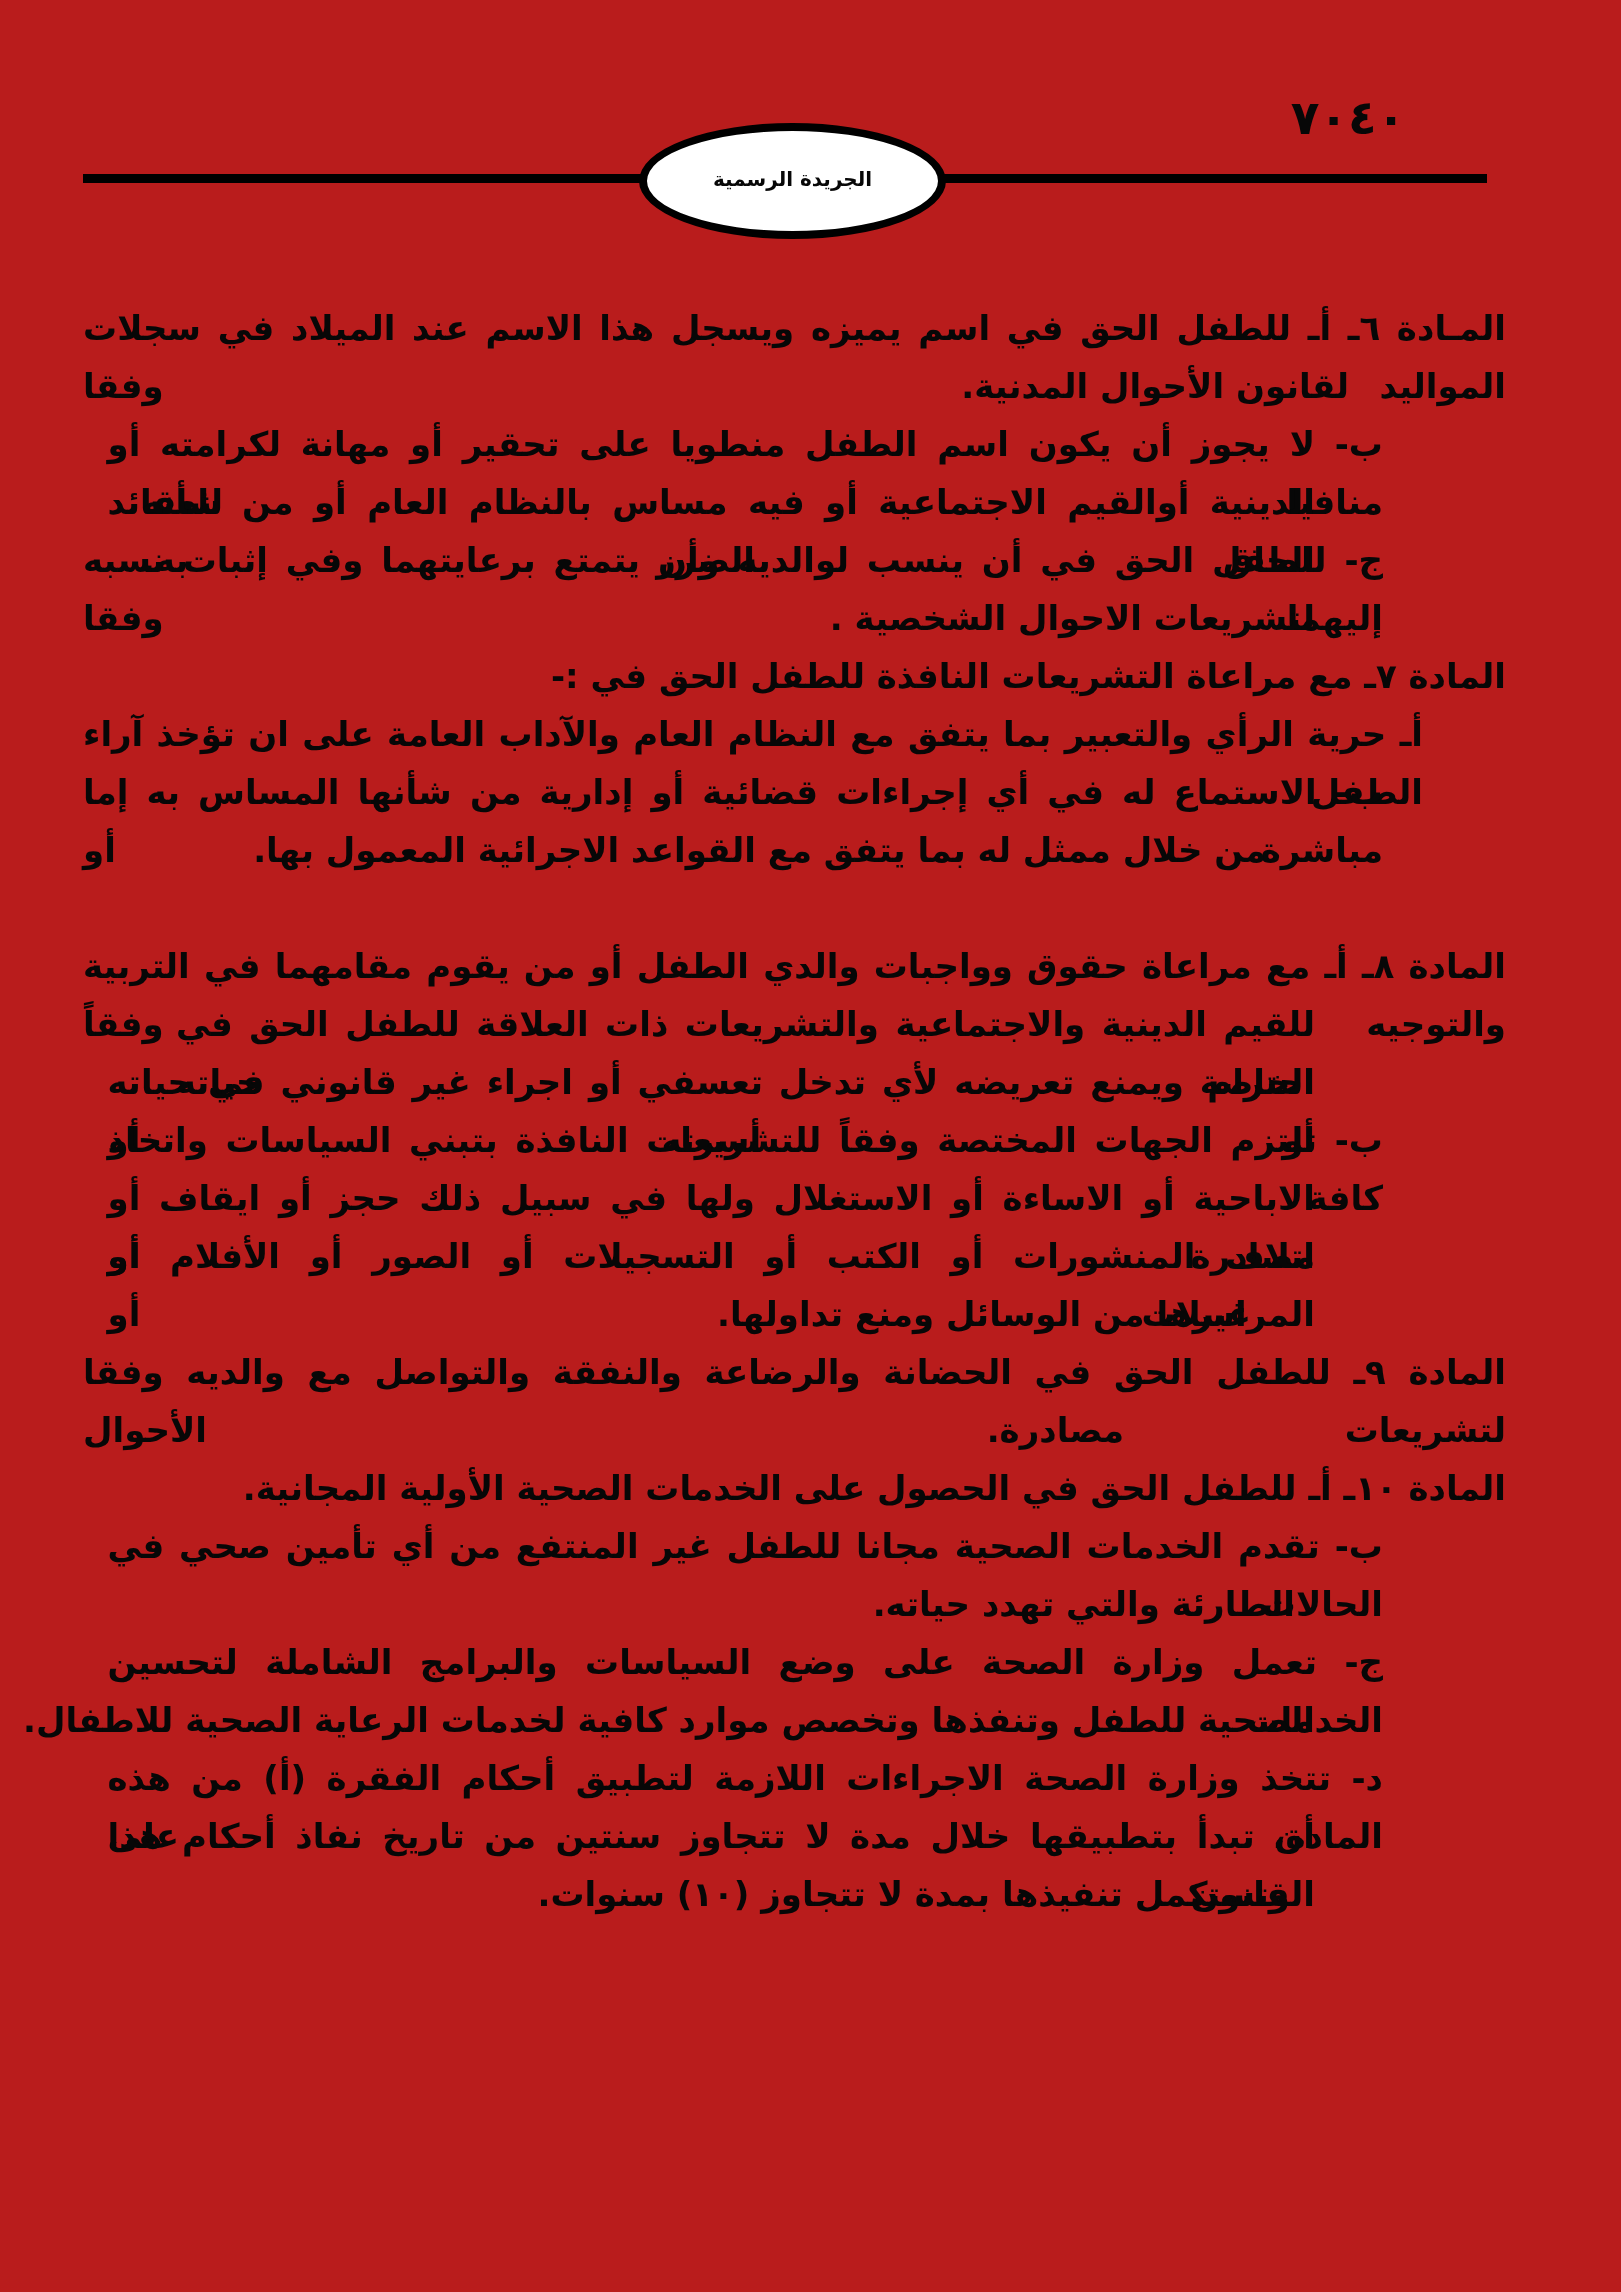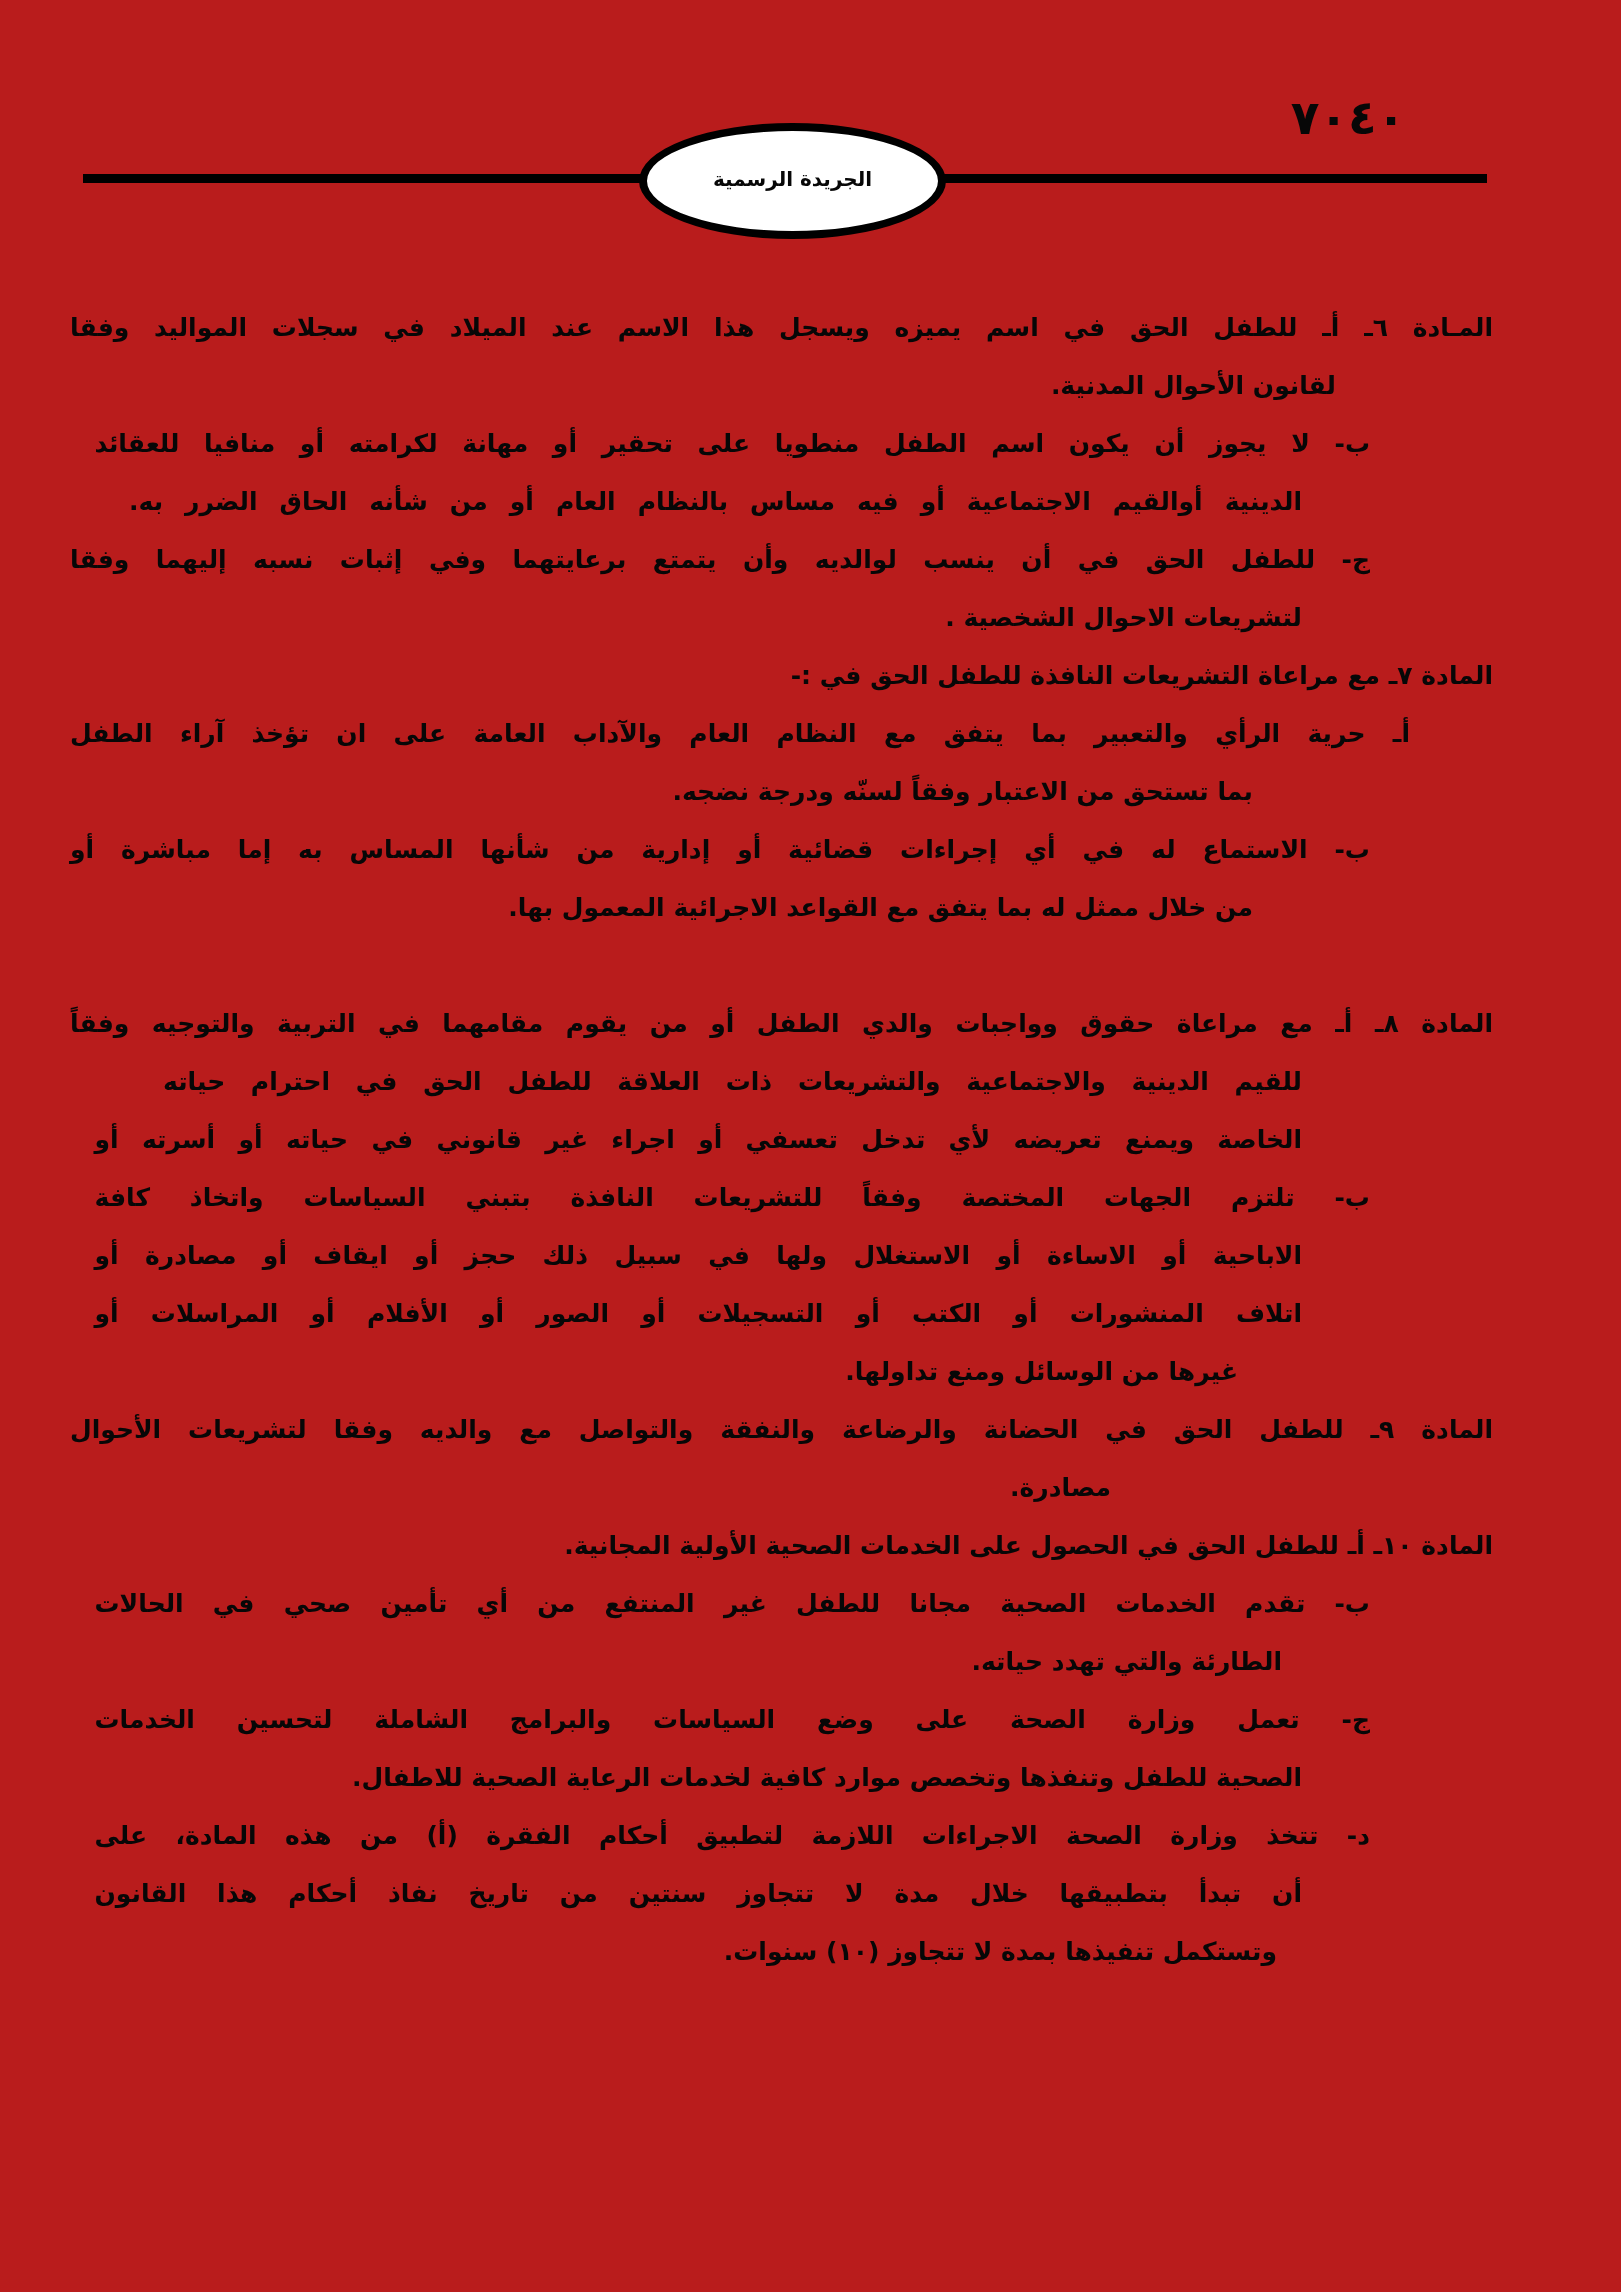--- a/index.html
+++ b/index.html
@@ -35,23 +35,23 @@
     display:flex;align-items:center;justify-content:center;
   }
   .header-badge .badge-label{
     font-size:20px;font-weight:bold;
     direction:rtl;
     white-space:nowrap;
     padding-bottom:3.9px;
   }
   .doc-body{
     position:absolute;
-    left:70px;top:299px;width:1423px;
+    left:83px;top:299px;width:1423px;
     direction:rtl;
-    font-size:25px;font-weight:bold;
+    font-size:34px;font-weight:bold;
     line-height:58px;
   }
   .text-line{
     height:58px;
     overflow:visible;
     white-space:normal;
     box-sizing:border-box;
   }
   .text-line.j{ text-align:justify; text-align-last:justify; }
   .text-line.r{ text-align:right; white-space:nowrap; }
@@ -72,21 +72,20 @@
 
   <div class="doc-body" id="doc-body">
       <div class="text-line j" style="padding-right: 0px; padding-left: 0px;">المـادة ٦ـ أـ للطفل الحق في اسم يميزه ويسجل هذا الاسم عند الميلاد في سجلات المواليد وفقا</div>
       <div class="text-line r" style="padding-right: 157px; padding-left: 0px;">لقانون الأحوال المدنية.</div>
       <div class="text-line j" style="padding-right: 123px; padding-left: 24.5px;">ب- لا يجوز أن يكون اسم الطفل منطويا على تحقير أو مهانة لكرامته أو منافيا للعقائد</div>
       <div class="text-line j" style="padding-right: 191px; padding-left: 59px;">الدينية أوالقيم الاجتماعية أو فيه مساس بالنظام العام أو من شأنه الحاق الضرر به.</div>
       <div class="text-line j" style="padding-right: 123px; padding-left: 0px;">ج- للطفل الحق في أن ينسب لوالديه وأن يتمتع برعايتهما وفي إثبات نسبه إليهما وفقا</div>
       <div class="text-line r" style="padding-right: 191px; padding-left: 0px;">لتشريعات الاحوال الشخصية .</div>
       <div class="text-line r" style="padding-right: 0px; padding-left: 0px;">المادة ٧ـ مع مراعاة التشريعات النافذة للطفل الحق في :-</div>
       <div class="text-line j" style="padding-right: 83px; padding-left: 0px;">أـ حرية الرأي والتعبير بما يتفق مع النظام العام والآداب العامة على ان تؤخذ آراء الطفل</div>
-      <div class="text-line r" style="padding-right: 240px; padding-left: 0px;">بما تستحق من الاعتبار وفقاً لسنّه ودرجة نضجه.</div>
       <div class="text-line j" style="padding-right: 123px; padding-left: 0px;">ب- الاستماع له في أي إجراءات قضائية أو إدارية من شأنها المساس به إما مباشرة أو</div>
       <div class="text-line r" style="padding-right: 240px; padding-left: 0px;">من خلال ممثل له بما يتفق مع القواعد الاجرائية المعمول بها.</div>
       <div class="text-line blank"></div>
       <div class="text-line j" style="padding-right: 0px; padding-left: 0px;">المادة ٨ـ أـ مع مراعاة حقوق وواجبات والدي الطفل أو من يقوم مقامهما في التربية والتوجيه وفقاً</div>
       <div class="text-line j" style="padding-right: 191px; padding-left: 93px;">للقيم الدينية والاجتماعية والتشريعات ذات العلاقة للطفل الحق في احترام حياته</div>
       <div class="text-line j" style="padding-right: 191px; padding-left: 24.5px;">الخاصة ويمنع تعريضه لأي تدخل تعسفي أو اجراء غير قانوني في حياته أو أسرته أو</div>
       <div class="text-line j" style="padding-right: 123px; padding-left: 24.5px;">ب- تلتزم الجهات المختصة وفقاً للتشريعات النافذة بتبني السياسات واتخاذ كافة</div>
       <div class="text-line j" style="padding-right: 191px; padding-left: 24.5px;">الاباحية أو الاساءة أو الاستغلال ولها في سبيل ذلك حجز أو ايقاف أو مصادرة أو</div>
       <div class="text-line j" style="padding-right: 191px; padding-left: 24.5px;">اتلاف المنشورات أو الكتب أو التسجيلات أو الصور أو الأفلام أو المراسلات أو</div>
       <div class="text-line r" style="padding-right: 255px; padding-left: 0px;">غيرها من الوسائل ومنع تداولها.</div>

